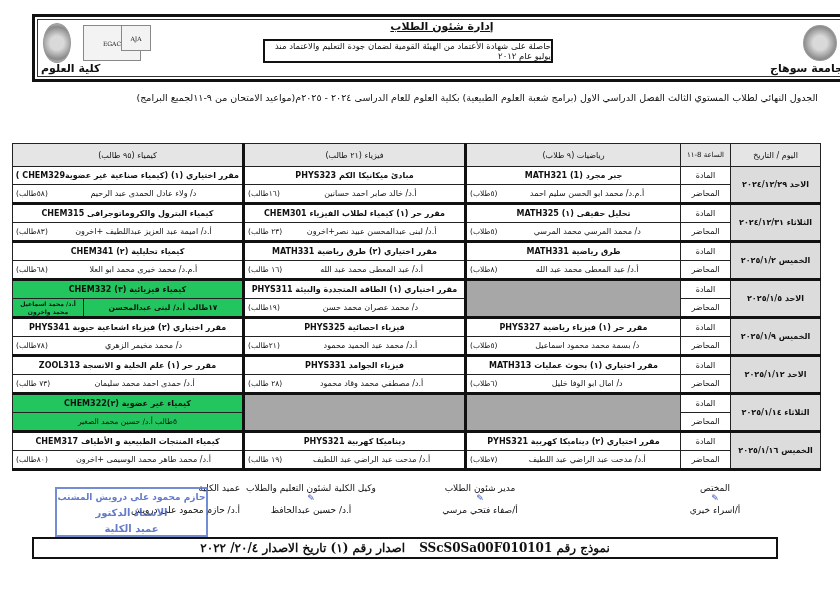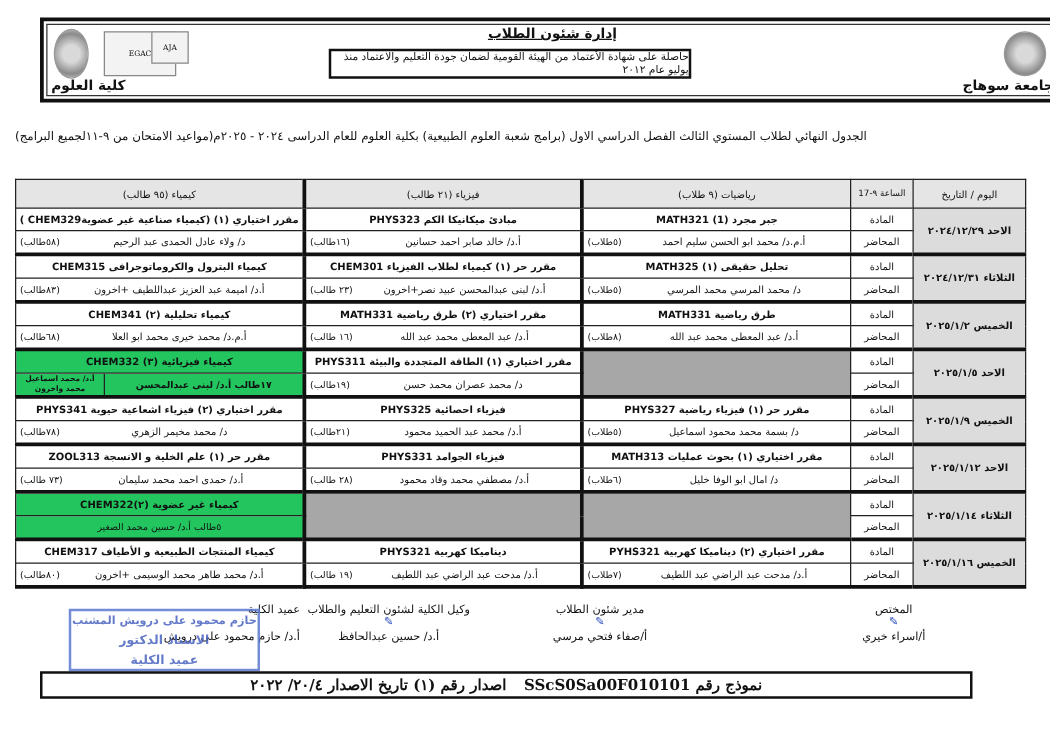--- a/index.html
+++ b/index.html
@@ -8,21 +8,21 @@
   
   .hdr { left:32px; top:1px; width:820px; height:68px; border:3px solid #111; box-sizing:border-box;margin-top:13px; }
   .hdr-inner { position:absolute; left:2px; top:2px; right:2px; bottom:2px; border:1px solid #333; }
   .uni-name { right:6px; bottom:4px; font-weight:bold; font-size:11px; }
   .fac-name { left:6px; bottom:4px; font-weight:bold; font-size:11px; }
   .dept-name { left:0; right:0; top:3px; text-align:center; font-weight:bold; font-size:11px; text-decoration:underline; }
   .accr-box { left:228px; top:22px; width:290px; height:24px; border:2px solid #111; box-sizing:border-box; font-size:8.5px; display:flex; align-items:center; justify-content:center; direction:rtl; }
   .logo { border:1px solid #999; border-radius:50%; background:radial-gradient(circle,#d9d9d9 30%,#8a8a8a 70%,#ddd 100%); }
   .logo-sq { border:1px solid #888; background:#f3f3f3; font-size:6px; display:flex; align-items:center; justify-content:center; font-family:"DejaVu Serif", serif; }
   
-  .title { left:12px; top:104px; width:806px; text-align:left; direction:rtl; font-size:9.5px; }
+  .title { left:12px; top:92px; width:806px; text-align:right; direction:rtl; font-size:9.5px; }
   
   table.sched { position:absolute; left:12px; top:143px; width:808px; border-collapse:collapse; direction:rtl; table-layout:fixed; }
   table.sched td, table.sched th { border:1px solid #222; font-size:8px; text-align:center; padding:0 3px; height:17px; overflow:hidden; white-space:nowrap; }
   table.sched th { background:#e5e5e5; font-weight:normal; height:22px; }
   .day { background:#dcdcdc; font-size:9.5px; font-weight:bold; border-bottom:3px solid #111 !important; }
   .lab { background:#fff; font-size:7.5px; }
   .subj { font-weight:bold; font-size:8px; }
   .lect { font-size:9px; }
   .cnt { float:left; font-size:7.5px; }
   .grey { background:#a7a7a7; }
@@ -55,21 +55,21 @@
   <colgroup>
     <col style="width:90px">
       <col style="width:50px">
       <col style="width:215px">
       <col style="width:222px">
       <col style="width:231px">
   </colgroup>
   <tbody>
       <tr>
     <th>اليوم / التاريخ</th>
-    <th style="font-size:7px; white-space:normal;">الساعة ٩-17</th>
+    <th style="font-size:7px; white-space:normal;">الساعة 8-١١</th>
     <th class="vthick">رياضيات (٩ طلاب)</th>
     <th class="vthick">فيزياء (٢١ طالب)</th>
     <th>كيمياء (٩٥ طالب)</th>
   </tr>
 
   <tr>
     <td rowspan="2" class="day">الاحد ٢٠٢٤/١٢/٢٩</td>
     <td class="lab">المادة</td>
     <td class="subj vthick">جبر مجرد (1) MATH321</td>
     <td class="subj vthick">مبادئ ميكانيكا الكم PHYS323</td>

